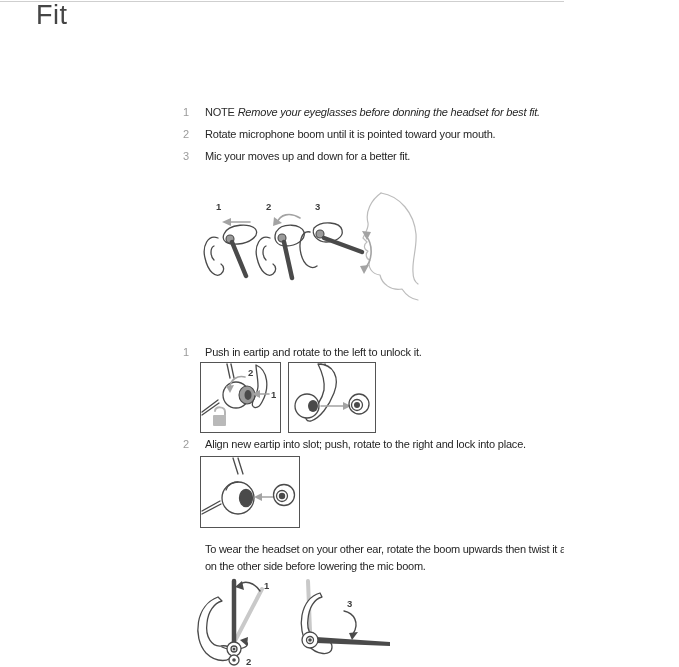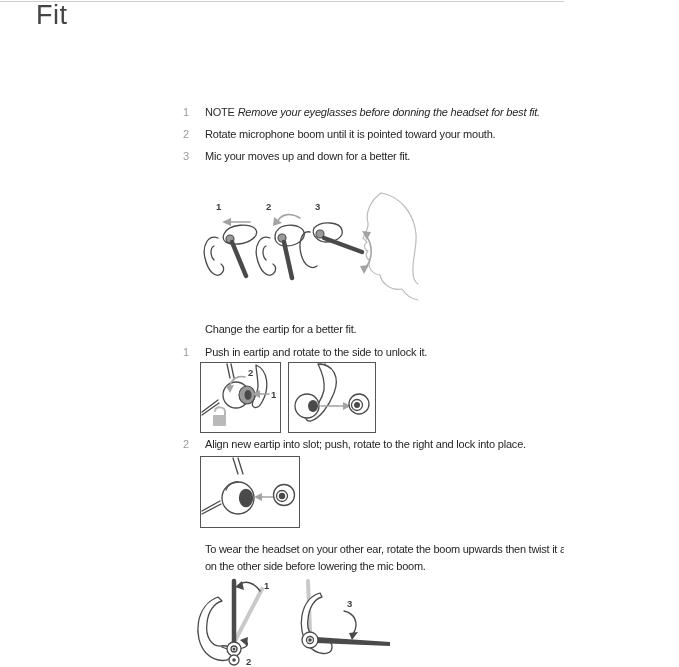--- a/index.html
+++ b/index.html
@@ -110,26 +110,25 @@
         <path class="art" d="M10,16 C2,14 -2,26 1,38 C4,50 12,54 17,50"></path>
         <g>
           <path class="garr" d="M66,20 C73,28 73,44 65,52"></path>
           <polygon class="ghead" points="62,15 71,16 67,24"></polygon>
           <polygon class="ghead" points="60,50 69,49 64,58"></polygon>
         </g>
       </g>
     </svg>
   </div>
 
-  <div class="eartip-intro">Change the eartip for a better fit.</div>
 
   <div class="steps eartip-step1">
     <div class="step">
       <span class="num">1</span>
-      <div class="txt"><span>Push in eartip and rotate to the side to unlock it.</span></div>
+      <div class="txt"><span>Push in eartip and rotate to the left to unlock it.</span></div>
     </div>
   </div>
 
   <div class="fig fig2">
     <svg width="176" height="72" viewBox="0 0 176 72">
 
       <g>
         <rect class="panel" x="0.5" y="0.5" width="80" height="70"></rect>
         <line class="art" x1="2" y1="50" x2="18" y2="38"></line>
         <line class="art" x1="2" y1="53" x2="19" y2="41"></line>

